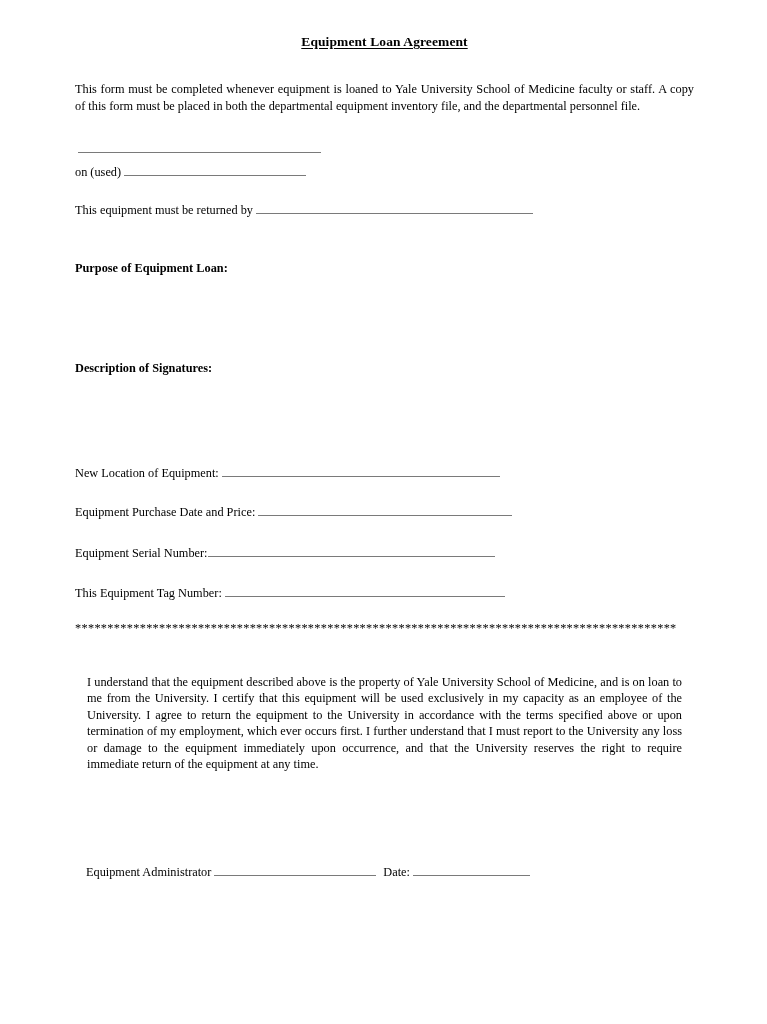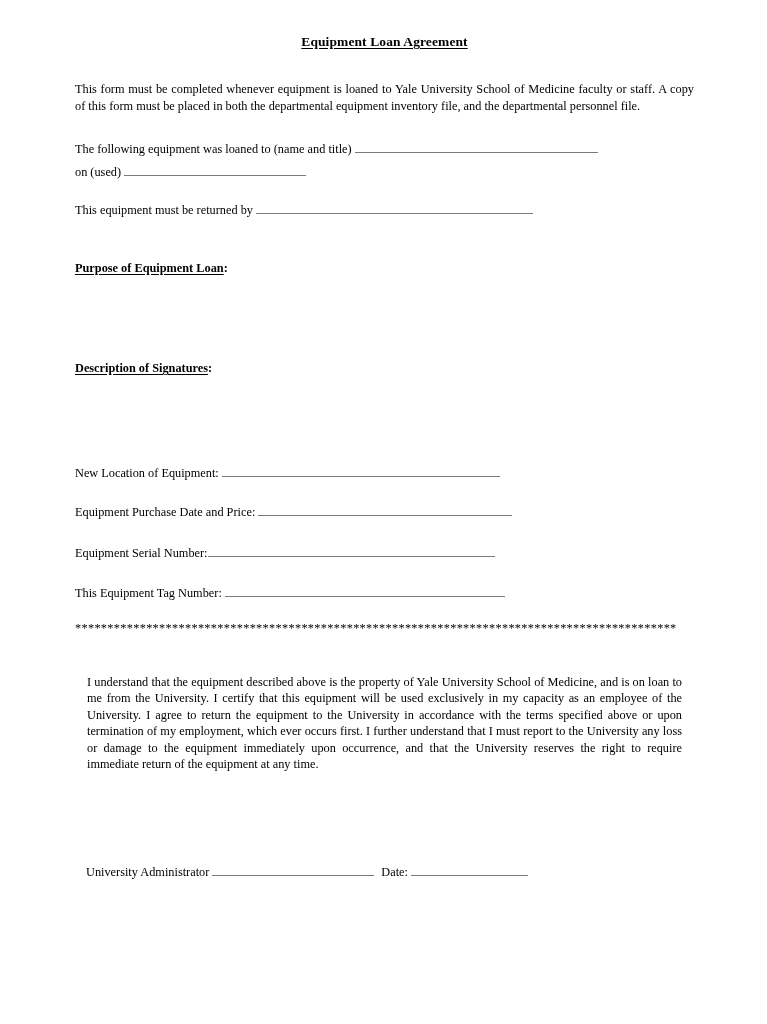--- a/index.html
+++ b/index.html
@@ -65,21 +65,20 @@
     margin-left: 3px;
   }
 
   .section-head {
     font-size: 12.3px;
     font-weight: bold;
     line-height: 16.5px;
     white-space: nowrap;
   }
   .section-head .u {
-    text-decoration: underline;
     text-underline-offset: 2px;
   }
 
   
   .blank-area {
     width: 100%;
   }
 
   .stars {
     font-size: 12.3px;
@@ -112,21 +111,21 @@
 <div class="page">
   <div class="content">
 
     <h1 class="doc-title"><span class="u"><span>Equipment Loan Agreement</span><span> </span></span></h1>
 
     <p class="intro">This form must be completed whenever equipment is loaned to Yale University School of Medicine faculty or staff. A copy of this form must be placed in both the departmental equipment inventory file, and the departmental personnel file.</p>
 
     <div class="spacer" style="height:27px"></div>
 
     <div class="field-line">
-      <span>The following equipment was loaned to (name and title)</span><span class="rule" style="width:243px"></span>
+      <span class="rule" style="width:243px"></span>
     </div>
 
     <div class="spacer" style="height:6px"></div>
 
     <div class="field-line">
       <span>on (used)</span><span class="rule" style="width:182px"></span>
     </div>
 
     <div class="spacer" style="height:22px"></div>
 
@@ -176,17 +175,17 @@
 
     <div class="spacer" style="height:22px"></div>
 
 
     <div class="spacer" style="height:22px"></div>
 
 
     <div class="spacer" style="height:36px"></div>
 
     <div class="sig-row">
-      <span>University Administrator</span><span class="rule" style="width:162px"></span><span style="margin-left:7px">Date:</span><span class="rule" style="width:117px"></span>
+      <span>Equipment Administrator</span><span class="rule" style="width:162px"></span><span style="margin-left:7px">Date:</span><span class="rule" style="width:117px"></span>
     </div>
 
   </div>
 </div>
 
 </body></html>

